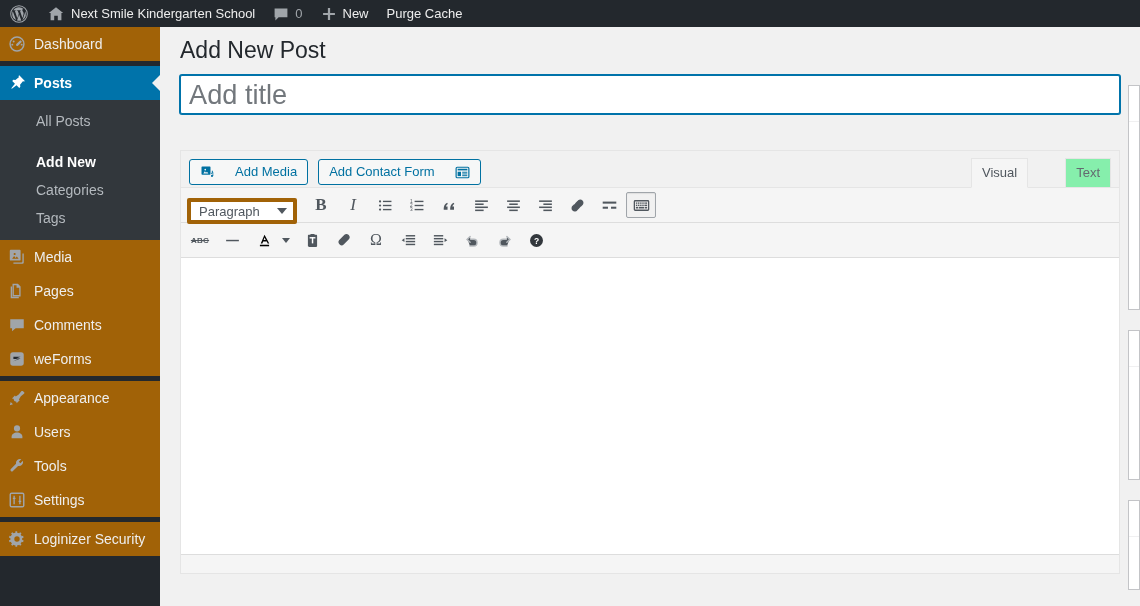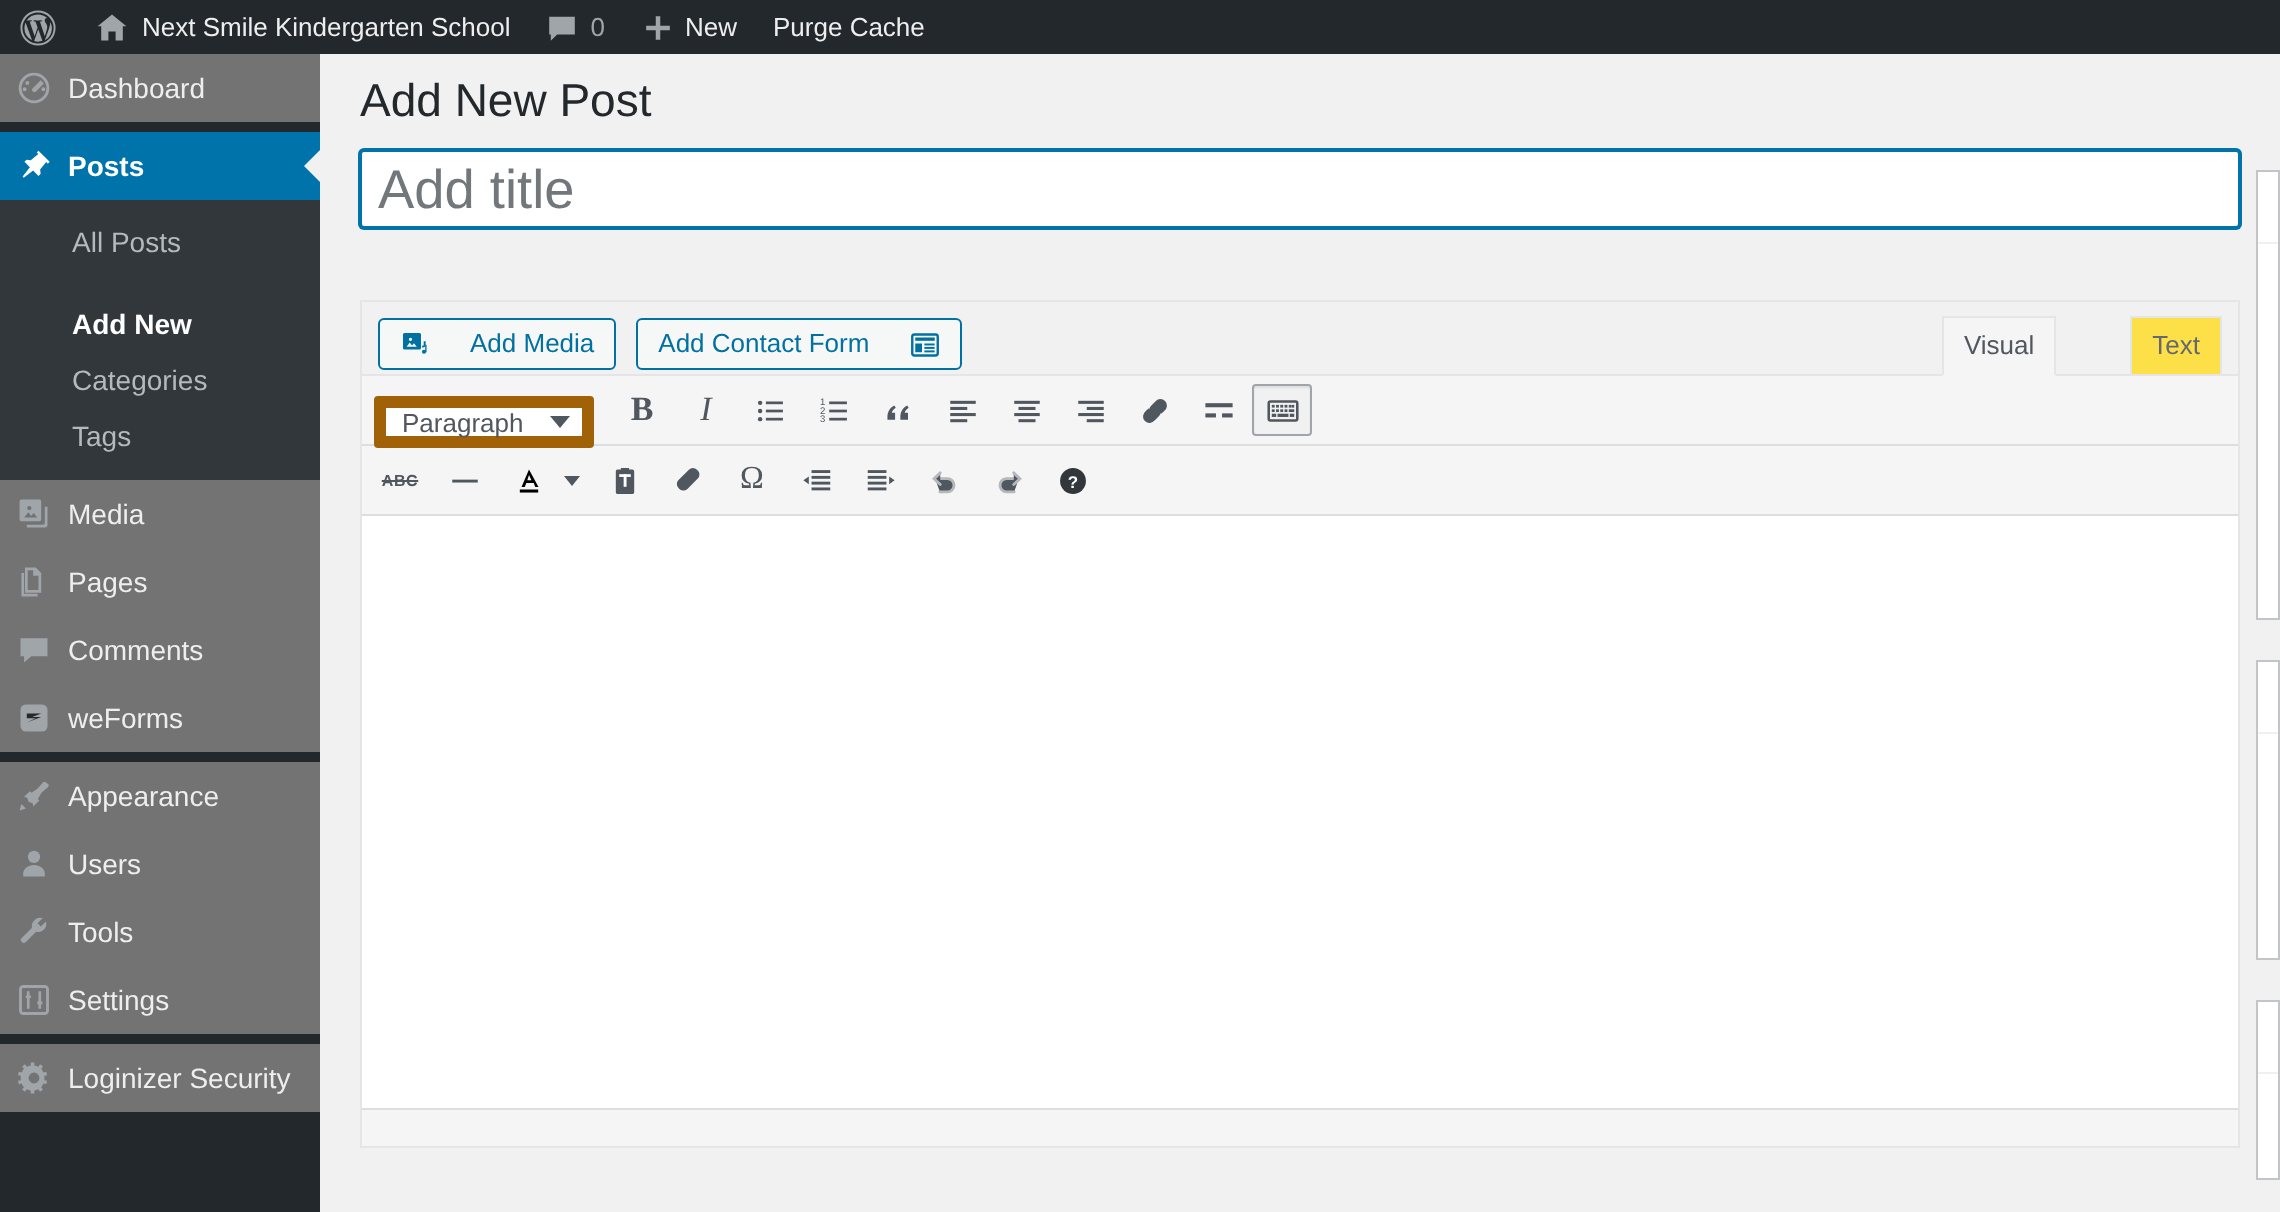--- a/index.html
+++ b/index.html
@@ -38,21 +38,21 @@
     z-index: 30;
   }
   #adminmenu { width: 160px; }
   .menu-top {
     position: relative;
     display: flex; align-items: center;
     height: 34px;
     padding-left: 0;
     color: #eee;
     font-size: 14px;
-    background: #737373;
+    background: #a16207;
   }
   .menu-top .mi-ico {
     width: 34px; min-width: 34px;
     display: flex; align-items: center; justify-content: center;
   }
   .menu-top .mi-ico svg { fill: #a0a5aa; display:block; }
   .menu-top .mi-label { line-height: 34px; }
   .menu-top.current {
     background: #0073aa;
     color: #fff;
@@ -157,21 +157,21 @@
     display: flex;
     gap: 32px;
   }
   .ed-tab {
     font-size: 13px;
     line-height: 19px;
     padding: 4px 10px 5px;
     margin: 0 0 0 5px;
     border: 1px solid #e5e5e5;
     border-bottom: none;
-    background: #fde047;
+    background: #86efac;
     color: #646970;
     cursor: pointer;
   }
   .ed-tab.active {
     background: #f5f5f5;
     border-bottom: 1px solid #f5f5f5;
     color: #50575e;
     margin-bottom: -1px;
   }
 
@@ -199,21 +199,21 @@
     background: #f1f1f1;
     box-shadow: inset 0 1px 1px rgba(0,0,0,.08);
   }
   .mce-btn.txt { font-size: 15px; color: #50575e; }
   .mce-listbox {
     display: inline-flex; align-items: center; justify-content: space-between;
     width: 110px; height: 26px;
     margin: 14px 8px 2px 3px;
     padding: 0 6px 0 8px;
     background: #fff;
-    border: 6px solid #a16207;
+    border: 4px solid #a16207;
     border-radius: 2px;
     font-size: 13px;
     color: #50575e;
     cursor: pointer;
   }
   .caret {
     width: 0; height: 0;
     border-left: 5px solid transparent;
     border-right: 5px solid transparent;
     border-top: 6px solid #50575e;

